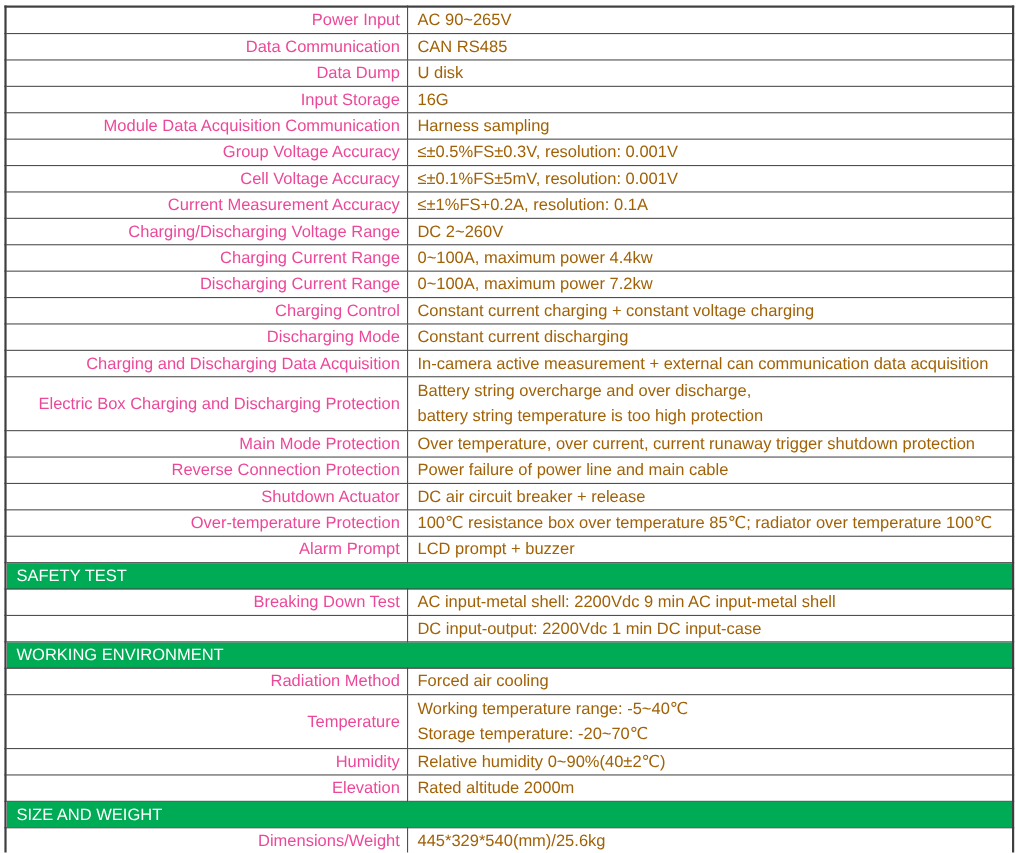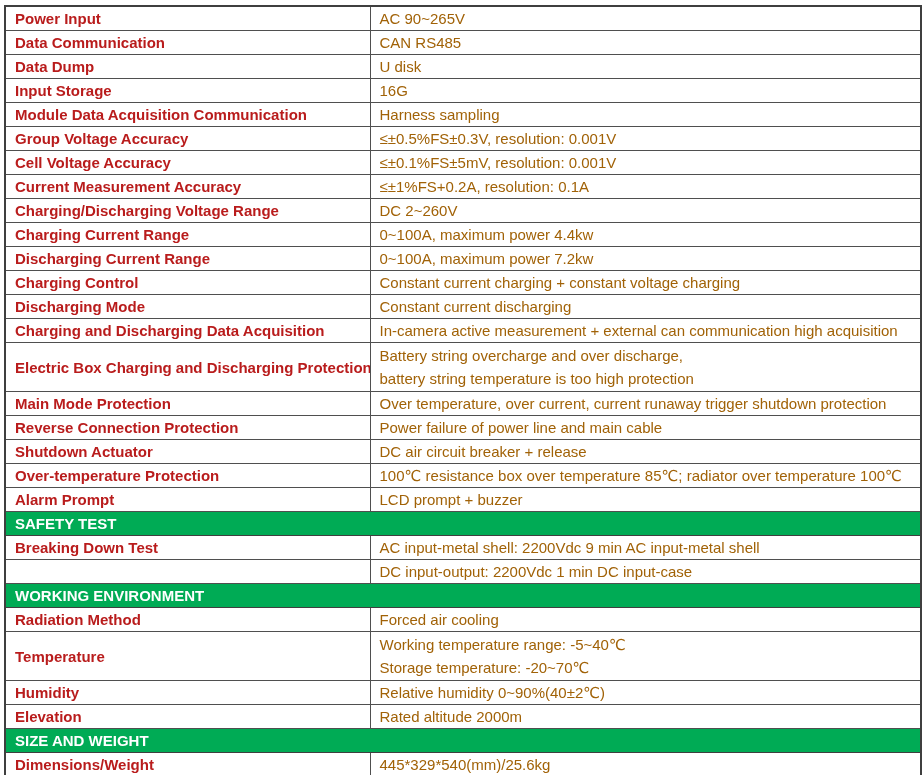--- a/index.html
+++ b/index.html
@@ -23,42 +23,43 @@
     border: 1px solid #4f4f4f;
     font-size: 15px;
     height: 23px;
     line-height: 23px;
     padding: 0 6px 0 9px;
     overflow: hidden;
     white-space: nowrap;
     vertical-align: middle;
   }
   td.label {
-    font-weight: bold;
-    color: #b91c1c;
+    font-weight: normal;
+    color: #ec4899;
+    text-align: right;
   }
   td.value {
     font-weight: normal;
     color: #a16207;
   }
   td.multiline {
     height: 47px;
     line-height: 23px;
     vertical-align: top;
     padding-top: 1px;
     margin-top: 40px;
   }
   td.multiline div {
     height: 23px;
     line-height: 23px;
   }
   tr.section td {
     background: #00ab55;
     color: #ffffff;
-    font-weight: bold;
+    font-weight: normal;
     font-size: 15px;
     height: 23px;
     line-height: 23px;
     border: 1px solid #3f3f3f;
   }
 </style>
 </head>
 <body>
 
 <table class="spec">
@@ -114,21 +115,21 @@
     <tr>
       <td class="label">Charging Control</td>
       <td class="value">Constant current charging + constant voltage charging</td>
     </tr>
     <tr>
       <td class="label">Discharging Mode</td>
       <td class="value">Constant current discharging</td>
     </tr>
     <tr>
       <td class="label">Charging and Discharging Data Acquisition</td>
-      <td class="value">In-camera active measurement + external can communication high acquisition</td>
+      <td class="value">In-camera active measurement + external can communication data acquisition</td>
     </tr>
     <tr>
       <td class="label">Electric Box Charging and Discharging Protection</td>
       <td class="value multiline">
         <div>Battery string overcharge and over discharge,</div>
         <div>battery string temperature is too high protection</div>
       </td>
     </tr>
     <tr>
       <td class="label">Main Mode Protection</td>

